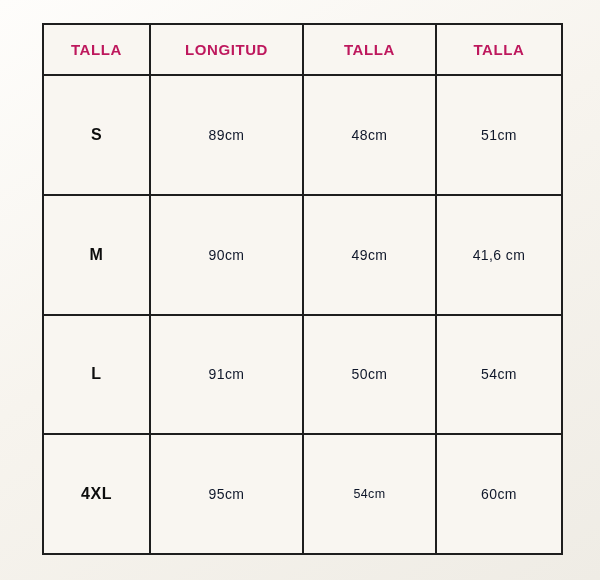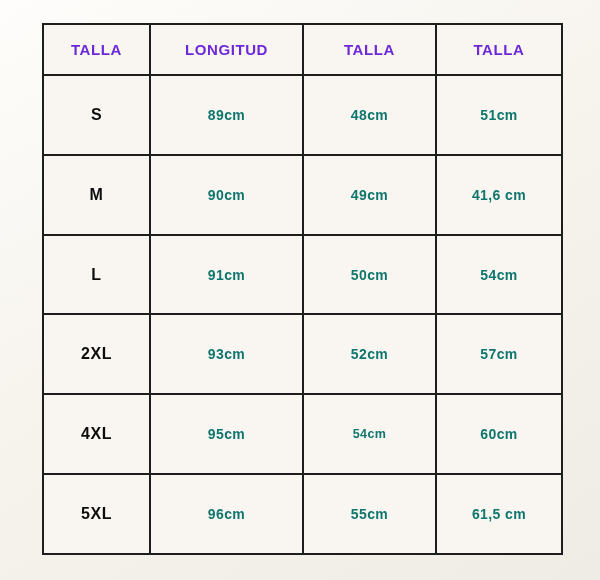--- a/index.html
+++ b/index.html
@@ -32,27 +32,27 @@
     text-align: center;
     vertical-align: middle;
     padding: 0;
   }
   .size-chart thead tr { height: 51px; }
   .size-chart tbody tr { height: 60px; }
   .size-chart th {
     font-size: 15px;
     font-weight: 700;
     letter-spacing: 0.6px;
-    color: #6d28d9;
+    color: #be185d;
   }
   .size-chart td {
     font-size: 14px;
-    color: #0f766e;
+    color: #0f172a;
     letter-spacing: 0.4px;
-    font-weight: 700;
+    font-weight: 400;
   }
   .size-chart td.size {
     font-size: 16px;
     font-weight: 700;
     color: #0d0d0d;
     letter-spacing: 0.5px;
   }
   .size-chart td.small {
     font-size: 12.5px;
   }
@@ -89,32 +89,20 @@
         <td>49cm</td>
         <td>41,6 cm</td>
       </tr>
       <tr>
         <td class="size">L</td>
         <td>91cm</td>
         <td>50cm</td>
         <td>54cm</td>
       </tr>
       <tr>
-        <td class="size">2XL</td>
-        <td>93cm</td>
-        <td>52cm</td>
-        <td>57cm</td>
-      </tr>
-      <tr>
         <td class="size">4XL</td>
         <td>95cm</td>
         <td class="small">54cm</td>
         <td>60cm</td>
-      </tr>
-      <tr>
-        <td class="size">5XL</td>
-        <td>96cm</td>
-        <td>55cm</td>
-        <td>61,5 cm</td>
       </tr>
     </tbody>
   </table>
 </div>
 
 </body></html>

